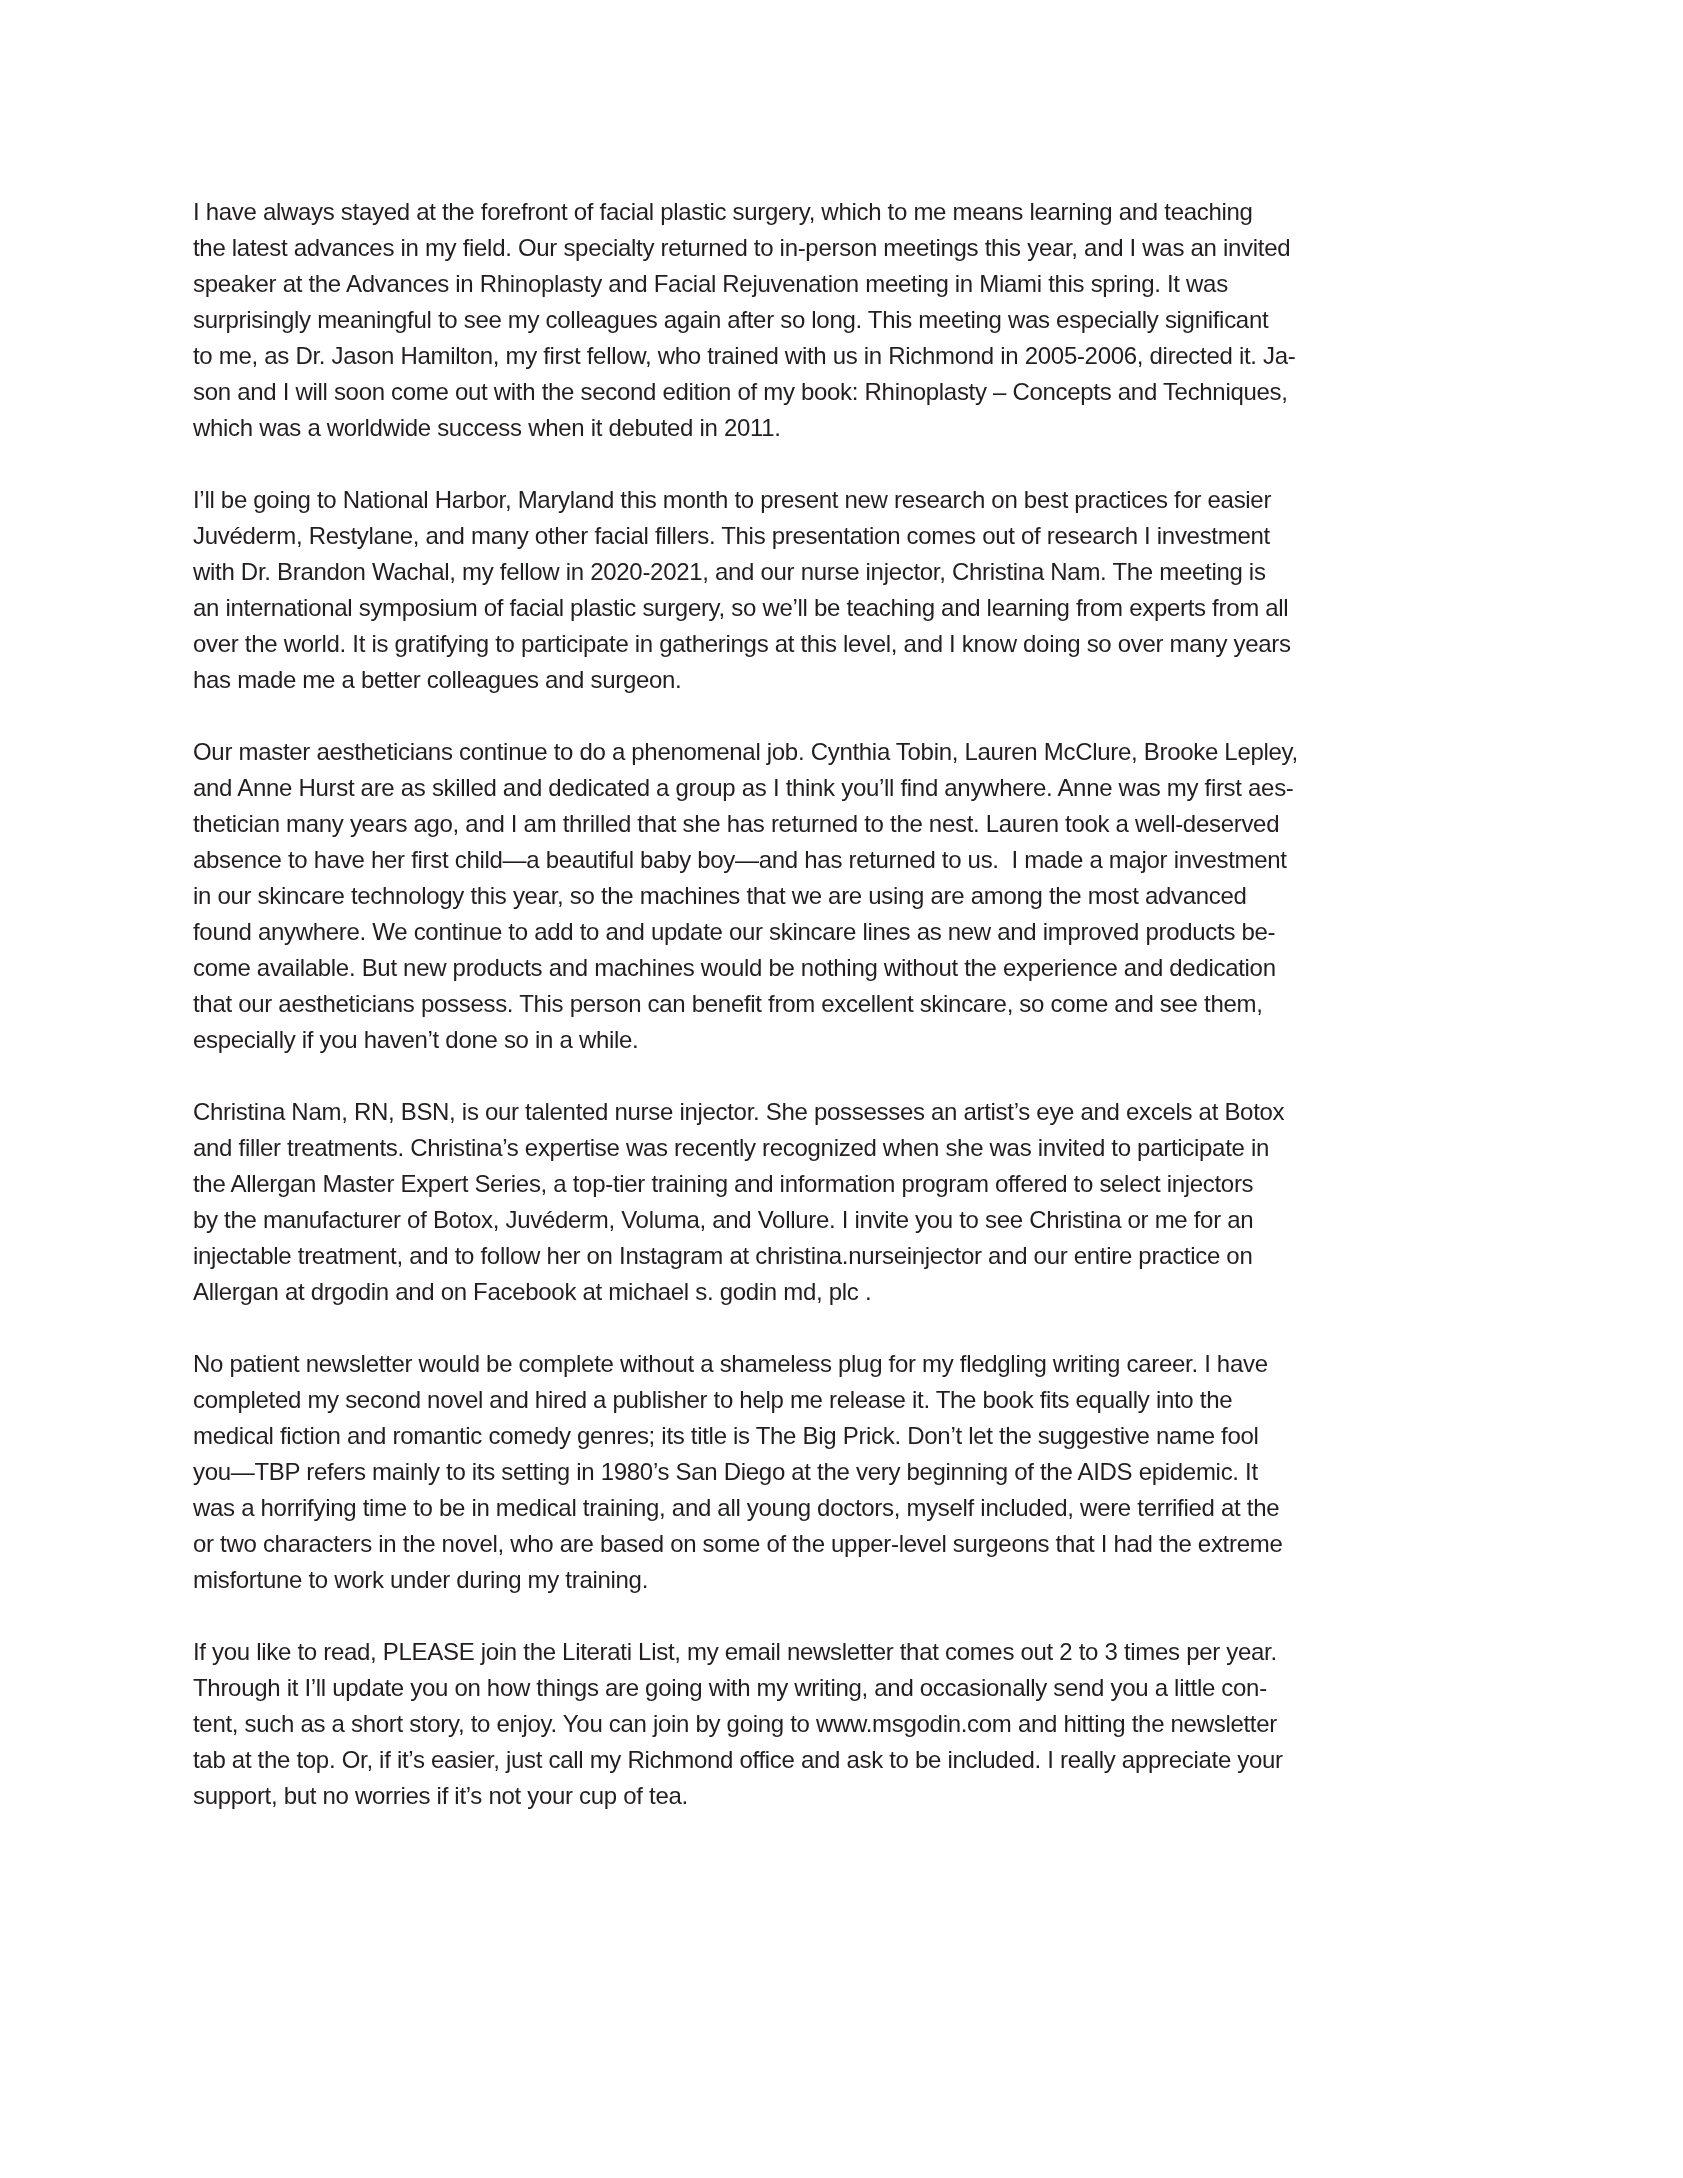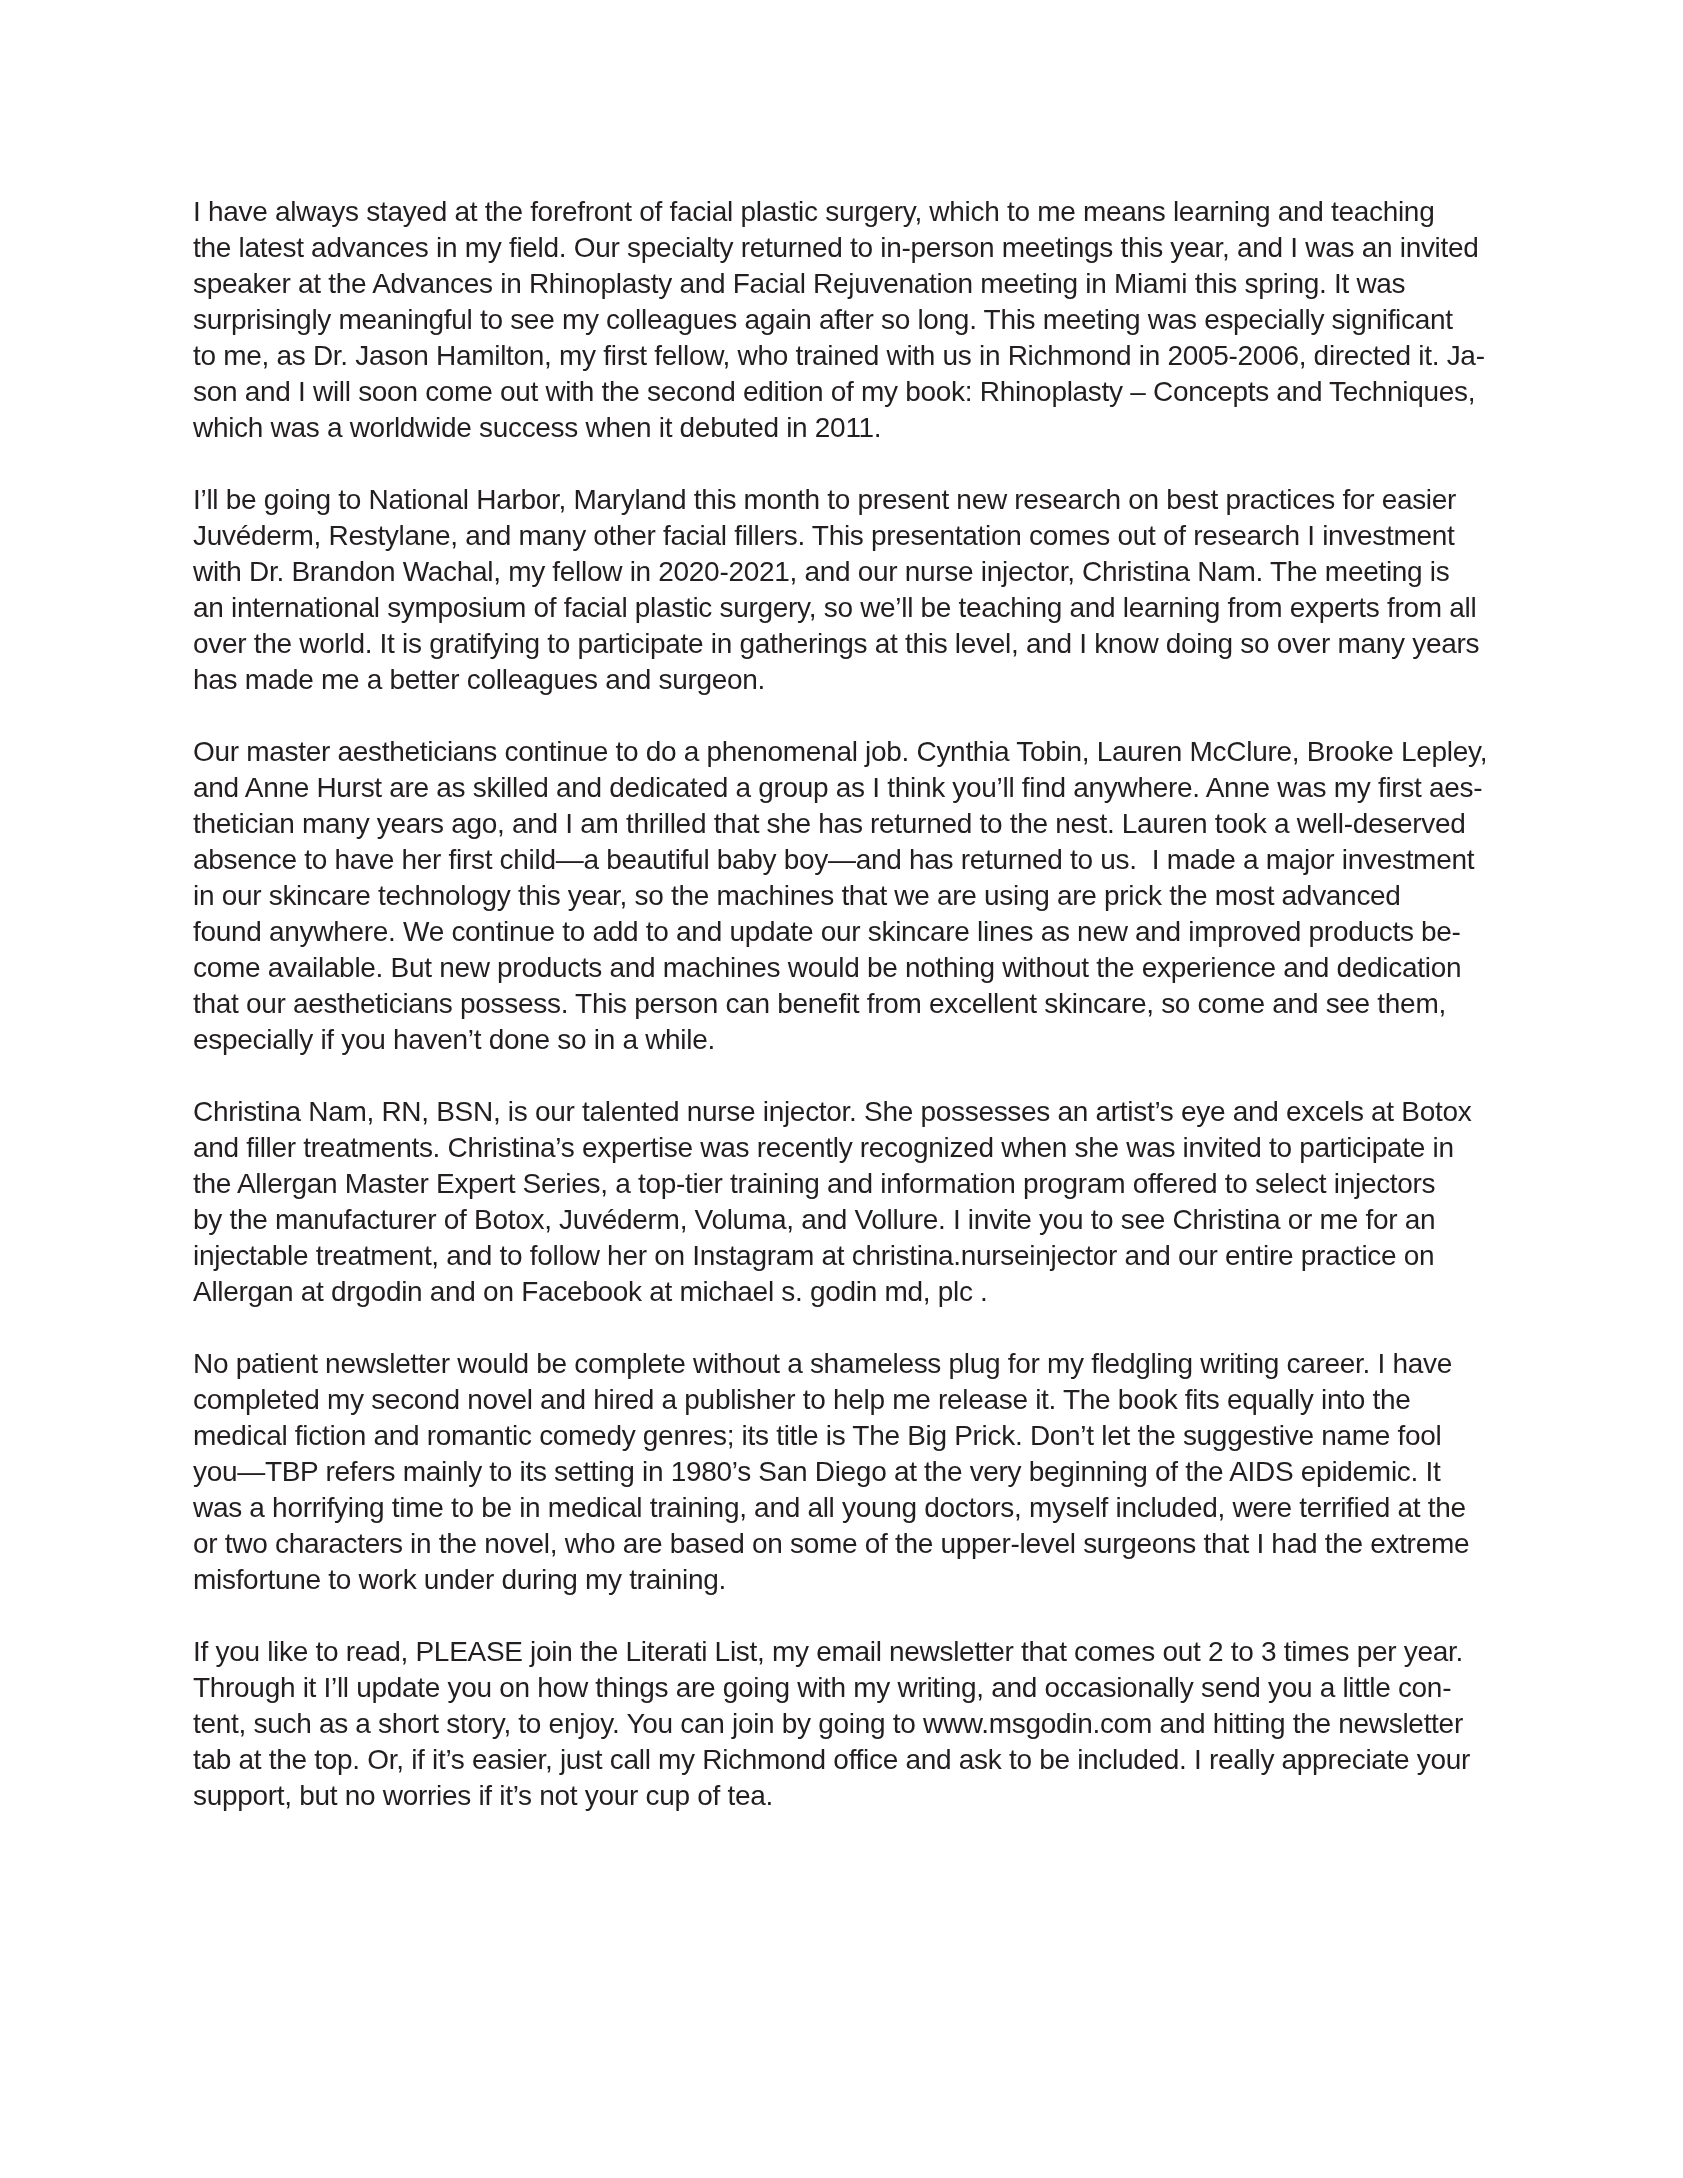--- a/index.html
+++ b/index.html
@@ -1,20 +1,20 @@
 <!DOCTYPE html>
 <html><head>
 <meta charset="utf-8">
 <style>
   html, body { margin: 0; padding: 0; background: #ffffff; }
   body { width: 1683px; height: 2178px; position: relative; overflow: hidden; }
   .page {
     position: absolute; left: 193px; top: 194px; width: 1307px;
     font-family: "Liberation Sans", sans-serif;
-    font-size: 28px; line-height: 36px; color: #231f20;
+    font-size: 24px; line-height: 36px; color: #231f20;
     letter-spacing: -0.3px;
   }
   .para { margin: 0 0 36px 0; }
   .line { display: block; white-space: pre; }
 </style>
 </head>
 <body>
 
 <div class="page">
   <p class="para">
@@ -32,21 +32,21 @@
     <span class="line">with Dr. Brandon Wachal, my fellow in 2020-2021, and our nurse injector, Christina Nam. The meeting is</span>
     <span class="line">an international symposium of facial plastic surgery, so we’ll be teaching and learning from experts from all</span>
     <span class="line">over the world. It is gratifying to participate in gatherings at this level, and I know doing so over many years</span>
     <span class="line">has made me a better colleagues and surgeon.</span>
   </p>
   <p class="para">
     <span class="line">Our master aestheticians continue to do a phenomenal job. Cynthia Tobin, Lauren McClure, Brooke Lepley,</span>
     <span class="line">and Anne Hurst are as skilled and dedicated a group as I think you’ll find anywhere. Anne was my first aes-</span>
     <span class="line">thetician many years ago, and I am thrilled that she has returned to the nest. Lauren took a well-deserved</span>
     <span class="line">absence to have her first child—a beautiful baby boy—and has returned to us.  I made a major investment</span>
-    <span class="line">in our skincare technology this year, so the machines that we are using are prick the most advanced</span>
+    <span class="line">in our skincare technology this year, so the machines that we are using are among the most advanced</span>
     <span class="line">found anywhere. We continue to add to and update our skincare lines as new and improved products be-</span>
     <span class="line">come available. But new products and machines would be nothing without the experience and dedication</span>
     <span class="line">that our aestheticians possess. This person can benefit from excellent skincare, so come and see them,</span>
     <span class="line">especially if you haven’t done so in a while.</span>
   </p>
   <p class="para">
     <span class="line">Christina Nam, RN, BSN, is our talented nurse injector. She possesses an artist’s eye and excels at Botox</span>
     <span class="line">and filler treatments. Christina’s expertise was recently recognized when she was invited to participate in</span>
     <span class="line">the Allergan Master Expert Series, a top-tier training and information program offered to select injectors</span>
     <span class="line">by the manufacturer of Botox, Juvéderm, Voluma, and Vollure. I invite you to see Christina or me for an</span>

